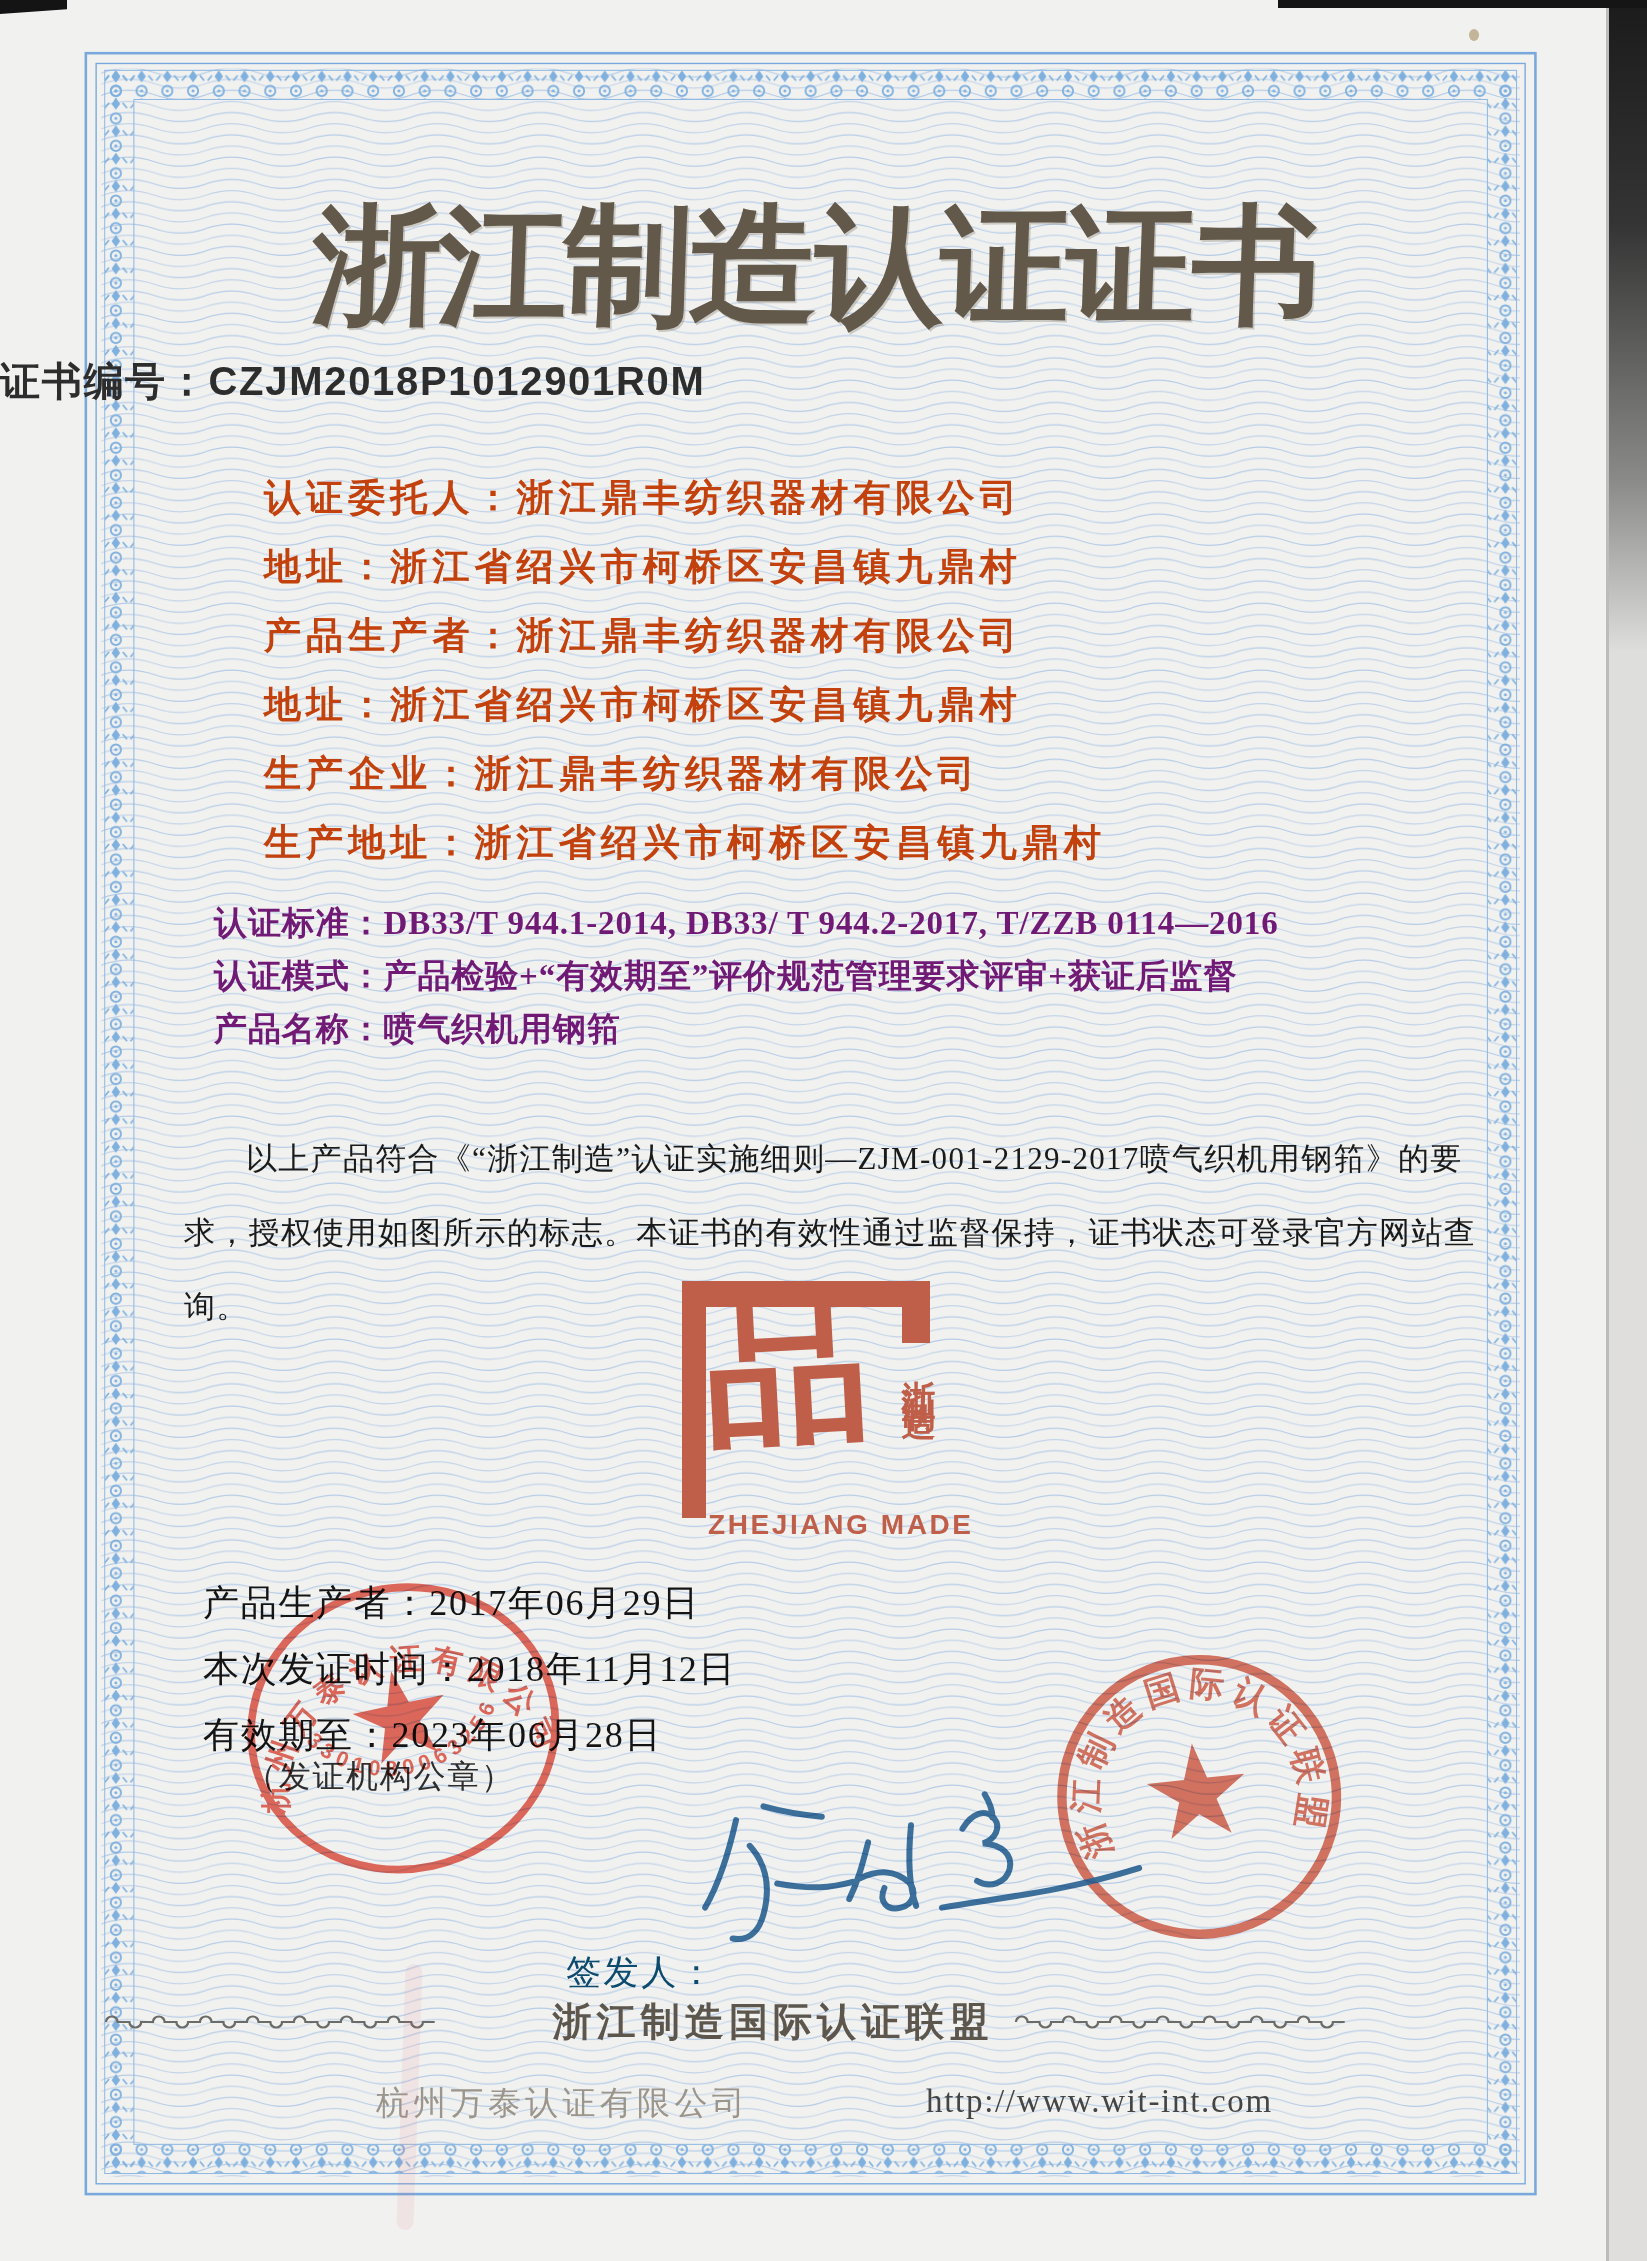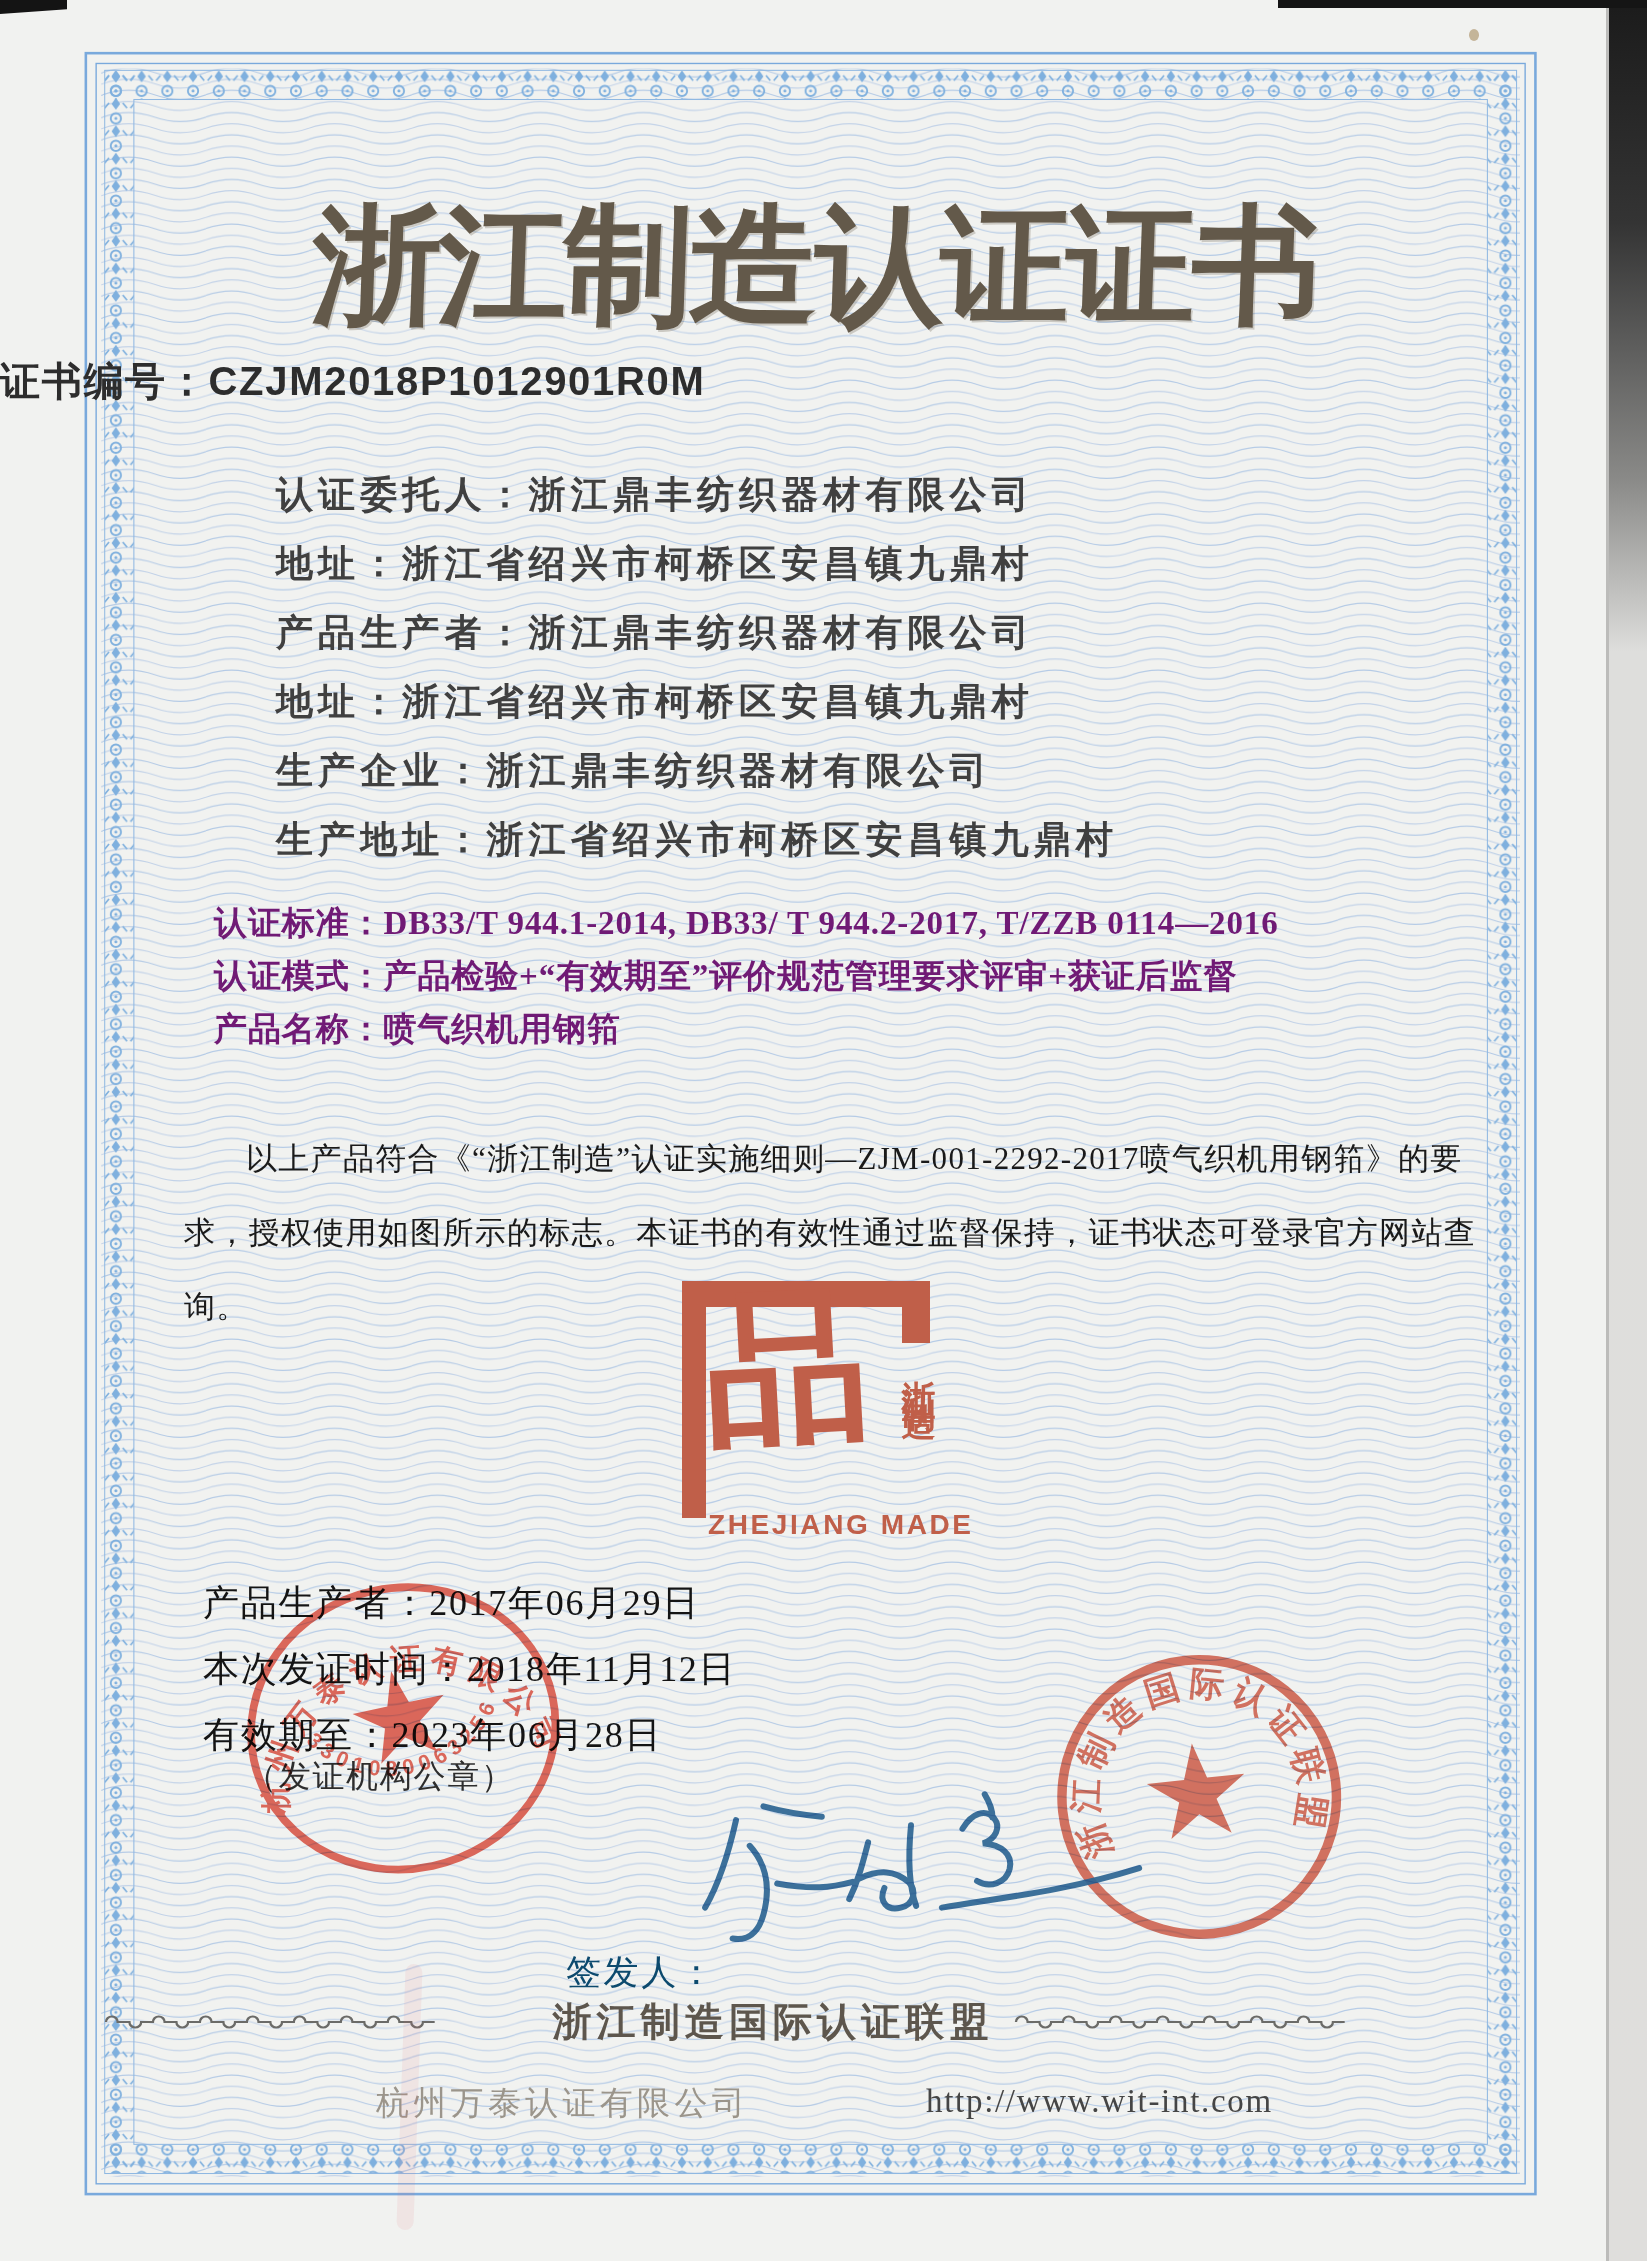--- a/index.html
+++ b/index.html
@@ -20,22 +20,22 @@
   .scan-pink-smear{left:401px;top:1964px;width:17px;height:266px;z-index:4;
     background:rgba(226,110,120,.10);transform:rotate(2deg);border-radius:8.6px;}
   
   .title{top:180px;left:0;width:1630px;text-align:center;z-index:2;
     font-size:129px;font-weight:700;letter-spacing:-3.4px;color:#63594a;
     transform:skewX(-2deg);text-shadow:1.7px 1.7px 0 rgba(90,80,60,.25);}
   .certno{top:354px;left:0;width:1630px;z-index:2;
     font-family:"Liberation Sans",sans-serif;font-size:40px;font-weight:700;
     color:#2d2d2d;letter-spacing:1.7px;}
   .parties{left:264px;top:463px;z-index:2;}
-  .party-line{font-family:Liberation Mono, monospace;font-size:37px;font-weight:700;
-    color:#404040;letter-spacing:5.1px;line-height:69px;white-space:nowrap;margin-left:12px;}
+  .party-line{font-family:Liberation Serif, serif;font-size:37px;font-weight:700;
+    color:#c2410c;letter-spacing:5.1px;line-height:69px;white-space:nowrap;}
   .details{left:214px;top:897px;z-index:2;}
   .detail-line{font-size:33px;color:#701a75;letter-spacing:0.9px;line-height:53px;
     font-weight:700;white-space:nowrap;}
   .statement{left:184px;top:1122px;width:1316px;z-index:2;
     font-size:31px;line-height:74px;letter-spacing:1.3px;color:#1a1a1a;
     text-indent:62px;margin:0;}
   
   .logo{left:682px;top:1281px;width:259px;height:269px;z-index:2;}
   .logo .bar-top{position:absolute;left:0;top:0;width:247px;height:26px;background:#c05f49;}
   .logo .bar-stub{position:absolute;left:220px;top:0;width:27.5px;height:62px;background:#c05f49;}
@@ -113,21 +113,21 @@
   <div class="party-line">生产企业：浙江鼎丰纺织器材有限公司</div>
   <div class="party-line">生产地址：浙江省绍兴市柯桥区安昌镇九鼎村</div>
 </div>
 
 <div class="abs details">
   <div class="detail-line">认证标准：DB33/T 944.1-2014, DB33/ T 944.2-2017, T/ZZB 0114—2016</div>
   <div class="detail-line">认证模式：产品检验+“有效期至”评价规范管理要求评审+获证后监督</div>
   <div class="detail-line">产品名称：喷气织机用钢筘</div>
 </div>
 
-<p class="abs statement">以上产品符合《“浙江制造”认证实施细则—ZJM-001-2292-2017喷气织机用钢筘》的要求，授权使用如图所示的标志。本证书的有效性通过监督保持，证书状态可登录官方网站查询。</p>
+<p class="abs statement">以上产品符合《“浙江制造”认证实施细则—ZJM-001-2129-2017喷气织机用钢筘》的要求，授权使用如图所示的标志。本证书的有效性通过监督保持，证书状态可登录官方网站查询。</p>
 
 <div class="abs logo">
   <div class="bar-top"></div>
   <div class="bar-stub"></div>
   <div class="bar-left"></div>
   <div class="glyph">品</div>
   <div class="side-text">浙江制造</div>
   <div class="caption">ZHEJIANG MADE</div>
 </div>
 

